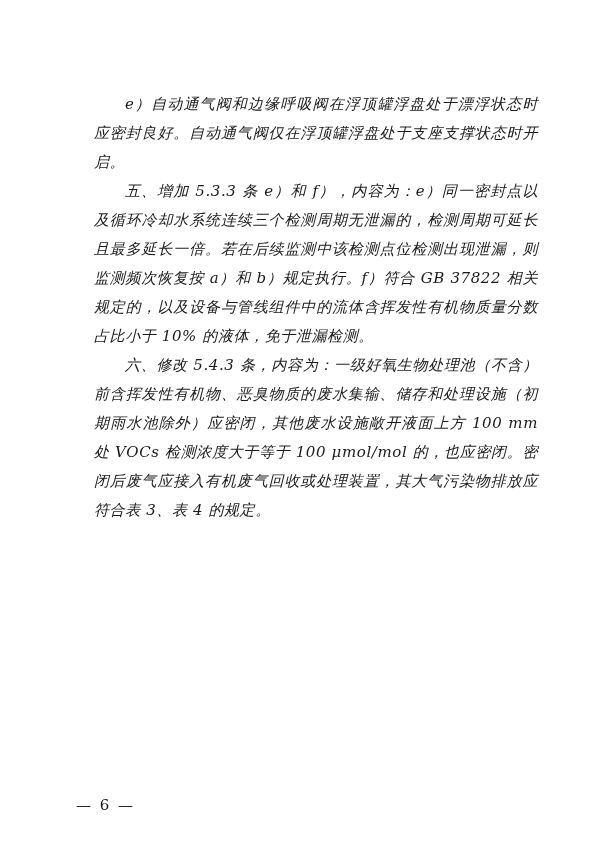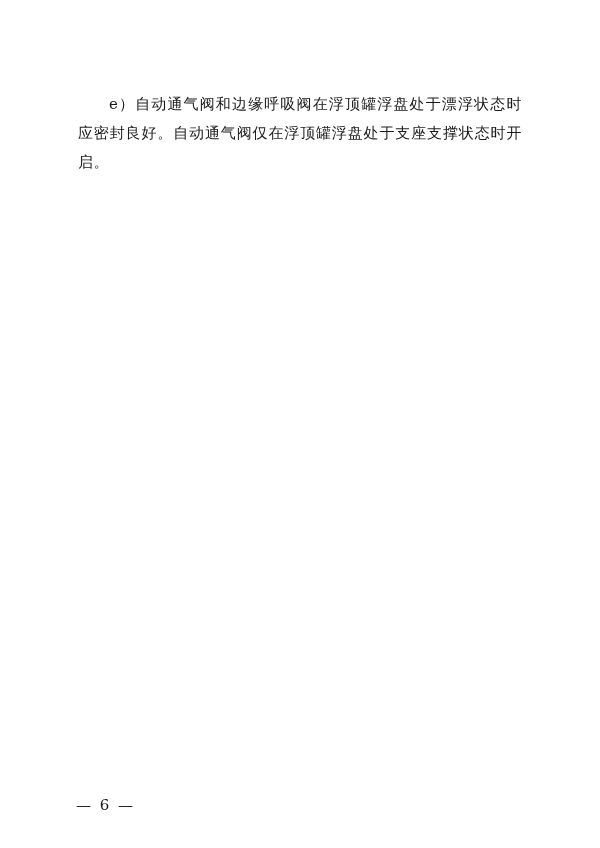--- a/index.html
+++ b/index.html
@@ -10,23 +10,24 @@
     body {
       width: 600px;
       height: 848px;
       position: relative;
       overflow: hidden;
       font-family: "DejaVu Serif", "Liberation Serif", serif;
       color: #1a1a1a;
     }
     .page {
       position: absolute;
-      left: 78px;
+      left: 94px;
       top: 90px;
       width: 444px;
+      font-style: italic;
     }
     .para {
       margin: 0;
       font-size: 15px;
       line-height: 29px;
       letter-spacing: 0.6px;
       text-align: justify;
       text-indent: 31px;
       word-break: break-all;
     }
@@ -37,15 +38,17 @@
       font-size: 15px;
       letter-spacing: 2px;
       color: #1a1a1a;
     }
   </style>
 </head>
 <body>
 
 <div class="page">
   <p class="para">e）自动通气阀和边缘呼吸阀在浮顶罐浮盘处于漂浮状态时应密封良好。自动通气阀仅在浮顶罐浮盘处于支座支撑状态时开启。</p>
+  <p class="para">五、增加 5.3.3 条 e）和 f），内容为：e）同一密封点以及循环冷却水系统连续三个检测周期无泄漏的，检测周期可延长且最多延长一倍。若在后续监测中该检测点位检测出现泄漏，则监测频次恢复按 a）和 b）规定执行。f）符合 GB 37822 相关规定的，以及设备与管线组件中的流体含挥发性有机物质量分数占比小于 10% 的液体，免于泄漏检测。</p>
+  <p class="para">六、修改 5.4.3 条，内容为：一级好氧生物处理池（不含）前含挥发性有机物、恶臭物质的废水集输、储存和处理设施（初期雨水池除外）应密闭，其他废水设施敞开液面上方 100 mm 处 VOCs 检测浓度大于等于 100 μmol/mol 的，也应密闭。密闭后废气应接入有机废气回收或处理装置，其大气污染物排放应符合表 3、表 4 的规定。</p>
 </div>
 
 <div class="page-number">— 6 —</div>
 
 </body></html>

